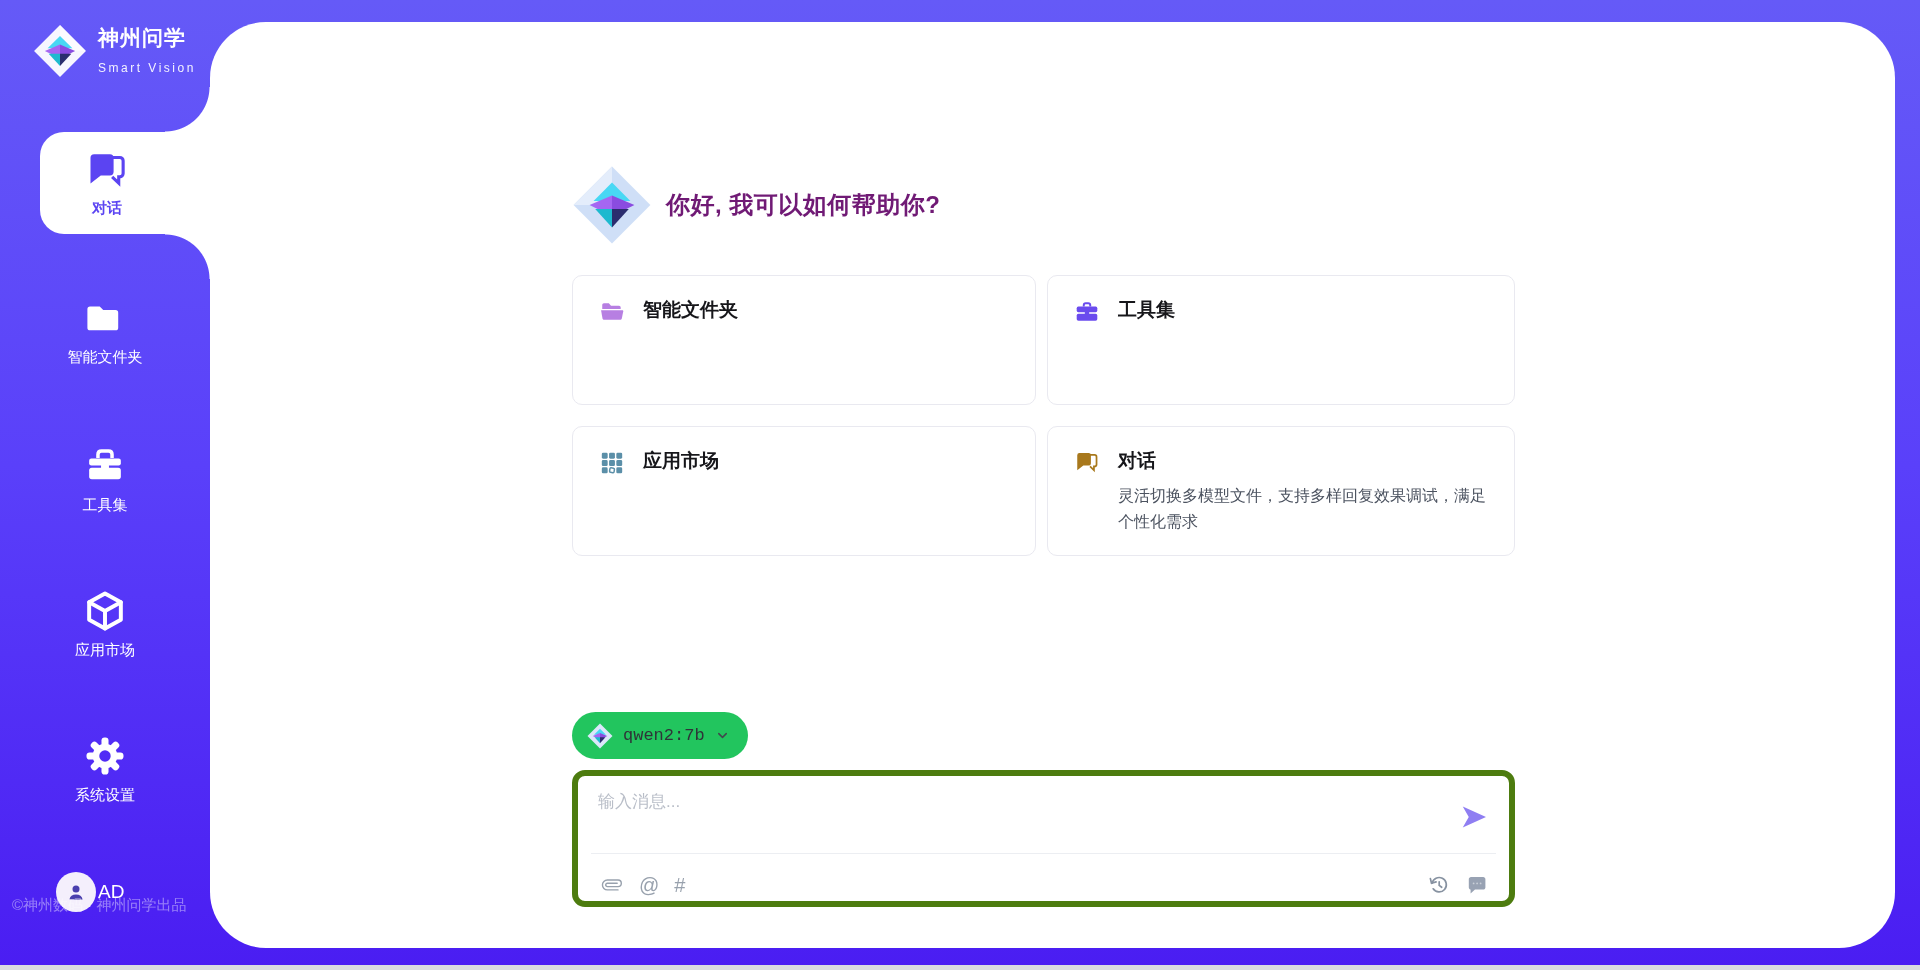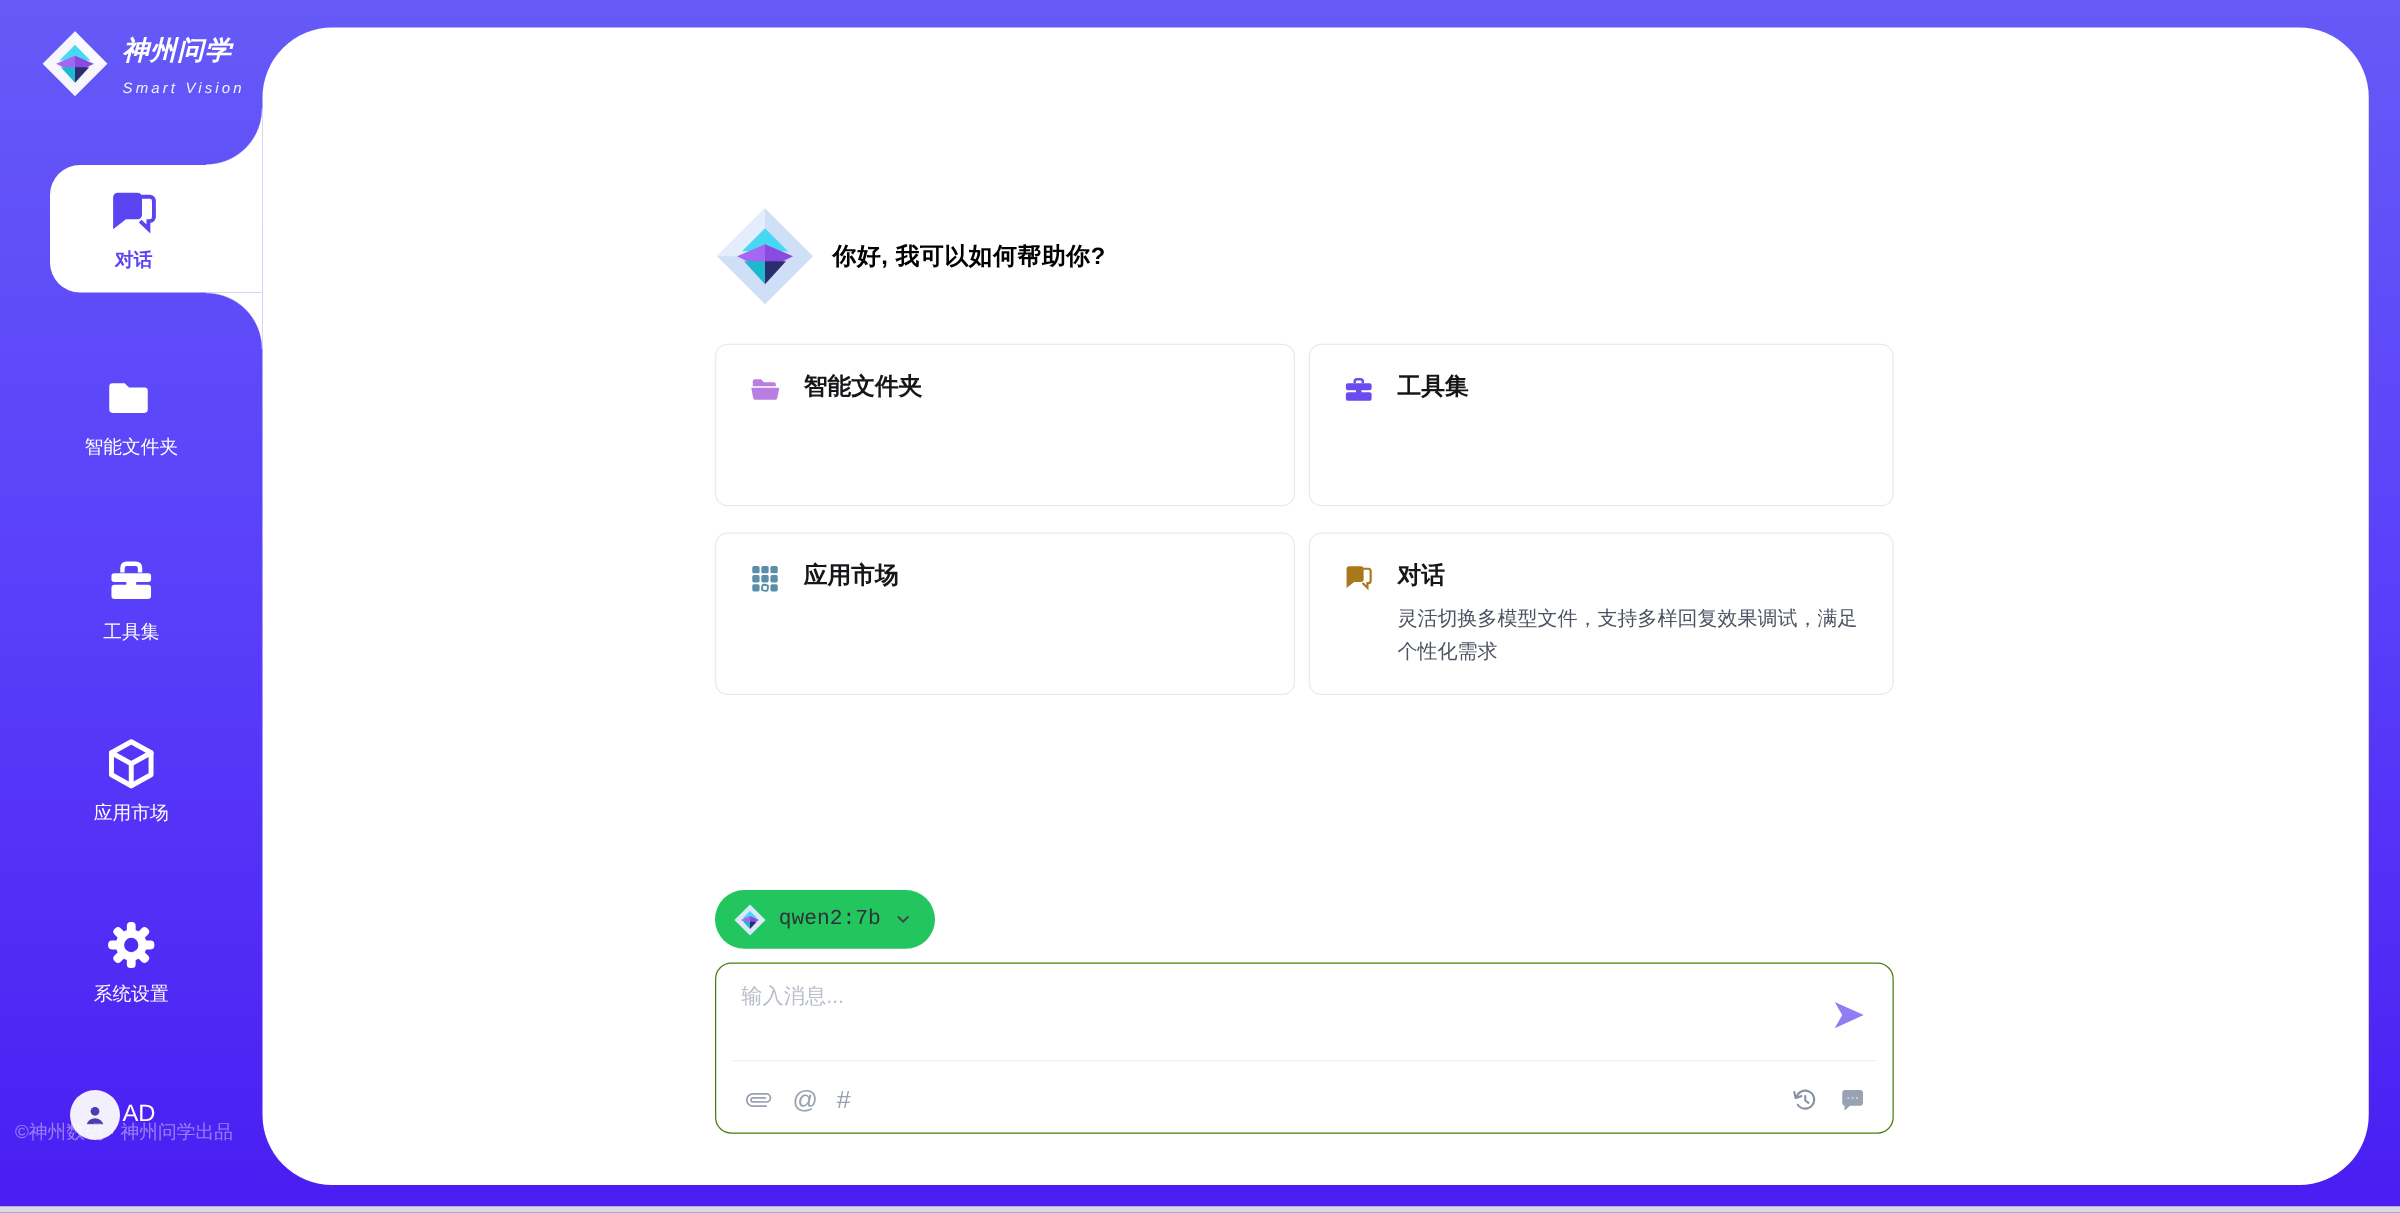--- a/index.html
+++ b/index.html
@@ -20,55 +20,55 @@
     background:#fff; border-radius:24px 0 0 24px;
     display:flex; flex-direction:column; align-items:center; justify-content:center;
     gap:6px; padding-right:36px; }
   .scoop-top{ left:165px; top:87px; width:45px; height:45px;
     background:radial-gradient(circle 45px at 0 0, transparent 44px, #fff 45px); }
   .scoop-bottom{ left:165px; top:234px; width:45px; height:45px;
     background:radial-gradient(circle 45px at 0 100%, transparent 44px, #fff 45px); }
   .active-tab .tab-label{ font-size:15px; font-weight:700; color:#5b44f2; }
 
   
-  .logo-block{ left:33px; top:24px; display:flex; align-items:center; gap:11px;font-style:italic; }
+  .logo-block{ left:33px; top:24px; display:flex; align-items:flex-start; gap:11px; }
   .brand-name{ font-size:21px; font-weight:700; color:#fff; letter-spacing:1px; }
   .brand-sub{ font-size:12px; color:rgba(255,255,255,.92); letter-spacing:2.5px; margin-top:9px; }
   .nav-item{ width:210px; display:flex; flex-direction:column; align-items:center; gap:8px; cursor:pointer; }
   .nav-item .nav-label{ font-size:15px; color:#fff; }
   .nav-icon{ width:44px; height:44px; }
   .user-row{ left:56px; top:872px; display:flex; align-items:center; gap:2px; }
   .avatar{ width:40px; height:40px; border-radius:50%; background:#f4effc;
     display:flex; align-items:center; justify-content:center; }
   .user-name{ font-size:19px; color:#fff; }
   .side-footer{ left:12px; top:896px; font-size:15px; color:rgba(255,255,255,.42); }
 
   
   .greeting{ left:572px; top:165px; display:flex; align-items:center; }
   .greeting-logo{ width:80px; height:80px; }
-  .greeting-text{ margin-left:14px; font-size:19px; font-weight:700; color:#000000; letter-spacing:.5px; }
+  .greeting-text{ margin-left:14px; font-size:24px; font-weight:700; color:#701a75; letter-spacing:.5px; }
 
   
   .cards{ left:572px; top:275px; display:grid; grid-template-columns:464px 468px;
     grid-auto-rows:130px; gap:21px 11px; }
   .card{ background:#fff; border:1px solid #e9e9f0; border-radius:10px;
     padding:21px 24px 0 26px; display:flex; gap:18px; cursor:pointer; }
   .card-icon{ width:26px; height:26px; flex:0 0 26px; margin-top:2px; }
   .card-title{ font-size:19px; font-weight:700; color:#16161a; line-height:26px; }
   .card-desc{ margin-top:9px; font-size:16px; line-height:26px; color:#4c5360; }
 
   
   .model-pill{ left:572px; top:712px; height:47px; border-radius:24px; background:#22c55e;
     display:inline-flex; align-items:center; gap:10px; padding:0 18px 0 15px; cursor:pointer;font-family:Liberation Mono, monospace; }
   .pill-logo{ width:26px; height:26px; }
   .pill-text{ font-size:17px; color:#2f3338; font-weight:500; }
 
   
   .composer{ left:572px; top:770px; width:943px; height:137px; background:#fff;
-    border:1px solid #4d7c0f; border-radius:13px; }
+    border:6px solid #4d7c0f; border-radius:13px; }
   .composer textarea{ position:absolute; left:20px; top:14px; width:840px; height:56px;
     border:none; outline:none; resize:none; font-family:inherit; font-size:17px; color:#333; background:transparent; }
   .composer textarea::placeholder{ color:#b9bec8; }
   .send-btn{ position:absolute; right:20px; top:26px; width:30px; height:30px; cursor:pointer; }
   .composer-divider{ position:absolute; left:13px; right:13px; top:77px; height:1px; background:#eceef2; }
   .composer-row{ position:absolute; left:22px; right:20px; top:90px; height:38px;
     display:flex; align-items:center; justify-content:space-between; }
   .row-left{ display:flex; align-items:center; gap:15px; color:#98a1ad; }
   .row-right{ display:flex; align-items:center; gap:14px; color:#8792a1; }
   .glyph-icon{ font-size:20px; line-height:20px; cursor:pointer; }

